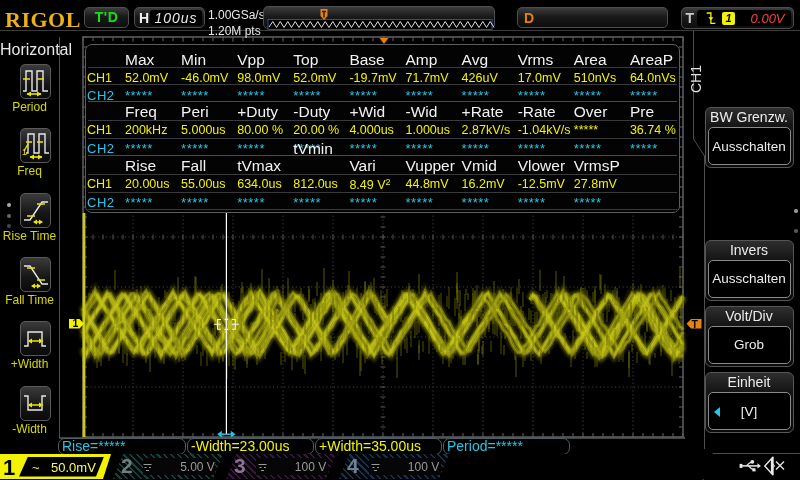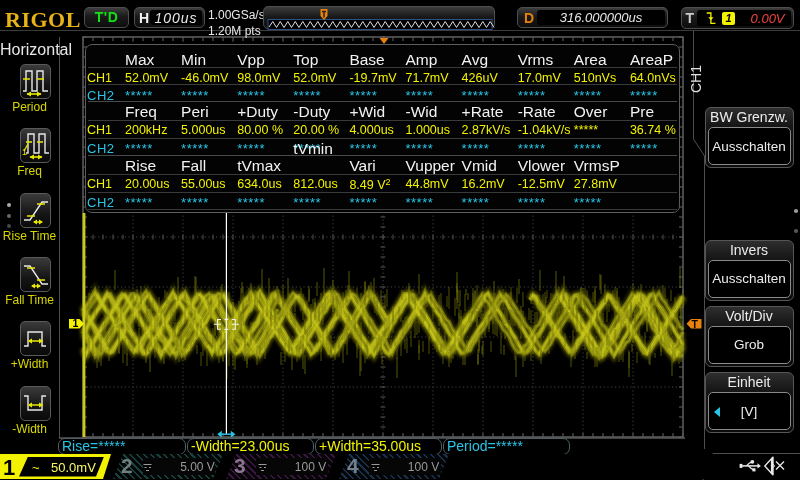--- a/index.html
+++ b/index.html
@@ -176,23 +176,20 @@
   <svg width="232" height="23" viewBox="0 0 232 23" style="position:absolute;left:0;top:0">
     <rect x="4" y="12.5" width="224" height="10" fill="#000" stroke="#2c4f8a" stroke-width="1"></rect>
     <polyline points="268,26 271.8,20.5 275.5,26.5 279.2,20.5 283.0,26.5 286.8,20.5 290.5,26.5 294.2,20.5 298.0,26.5 301.8,20.5 305.5,26.5 309.2,20.5 313.0,26.5 316.8,20.5 320.5,26.5 324.2,20.5 328.0,26.5 331.8,20.5 335.5,26.5 339.2,20.5 343.0,26.5 346.8,20.5 350.5,26.5 354.2,20.5 358.0,26.5 361.8,20.5 365.5,26.5 369.2,20.5 373.0,26.5 376.8,20.5 380.5,26.5 384.2,20.5 388.0,26.5 391.8,20.5 395.5,26.5 399.2,20.5 403.0,26.5 406.8,20.5 410.5,26.5 414.2,20.5 418.0,26.5 421.8,20.5 425.5,26.5 429.2,20.5 433.0,26.5 436.8,20.5 440.5,26.5 444.2,20.5 448.0,26.5 451.8,20.5 455.5,26.5 459.2,20.5 463.0,26.5 466.8,20.5 470.5,26.5 474.2,20.5 478.0,26.5 481.8,20.5 485.5,26.5 489.2,20.5 493.0,26.5" transform="translate(-263,-6)" fill="none" stroke="#e0e0e0" stroke-width="1"></polyline>
     <path d="M56.5 2h7v7l-3.5 4-3.5-4z" fill="#e8820c"></path>
     <path d="M60 4.5v6" stroke="#222" stroke-width="1.5"></path>
         <path d="M58 4.5h4" stroke="#222" stroke-width="1.5"></path>
   </svg>
 </div>
 <div class="tbox" style="left:517px;width:151px;height:21px;top:7px;justify-content:flex-start">
   <span style="color:#e8820c;font-weight:bold;font-size:14px;margin-left:6px">D</span>
-  <span class="innerbox" style="left:19px;right:2px">
-        <span style="font-size:13px;color:#e8e8e8">316.000000us</span>
-      </span>
 </div>
 <div class="tbox" style="left:680.5px;width:113px;height:22px;top:7px;justify-content:flex-start">
   <span style="color:#cccccc;font-weight:bold;font-size:14px;margin-left:4px">T</span>
   <span class="innerbox" style="left:15px;right:2px">
     <svg width="11" height="13" viewBox="0 0 11 13" style="margin-left:4px">
       <path d="M0.7 1h4.2v10.4h4.5" stroke="#f3f300" stroke-width="1.3" fill="none"></path>
       <path d="M2.3 5.2l2.6 3 2.6-3z" fill="#f3f300"></path>
     </svg>
     <span style="background:#f3f300;color:#000;font-weight:bold;font-size:11px;border-radius:2px;padding:0 3px;margin-left:5px;height:13px;line-height:13px">1</span>
     <span style="color:#ef4444;font-size:13px;margin-left:16px">0.00V</span>

